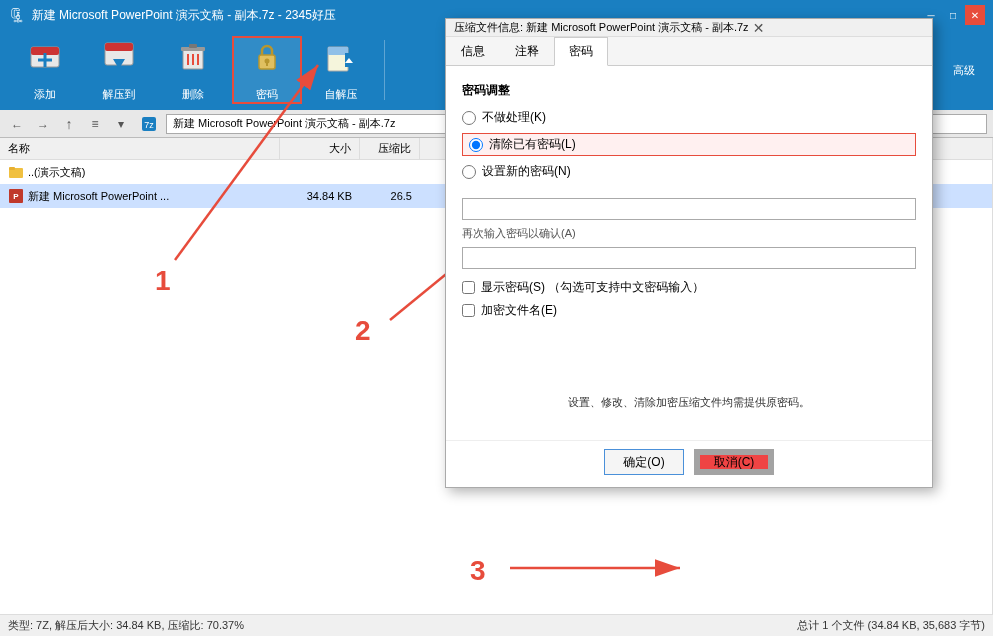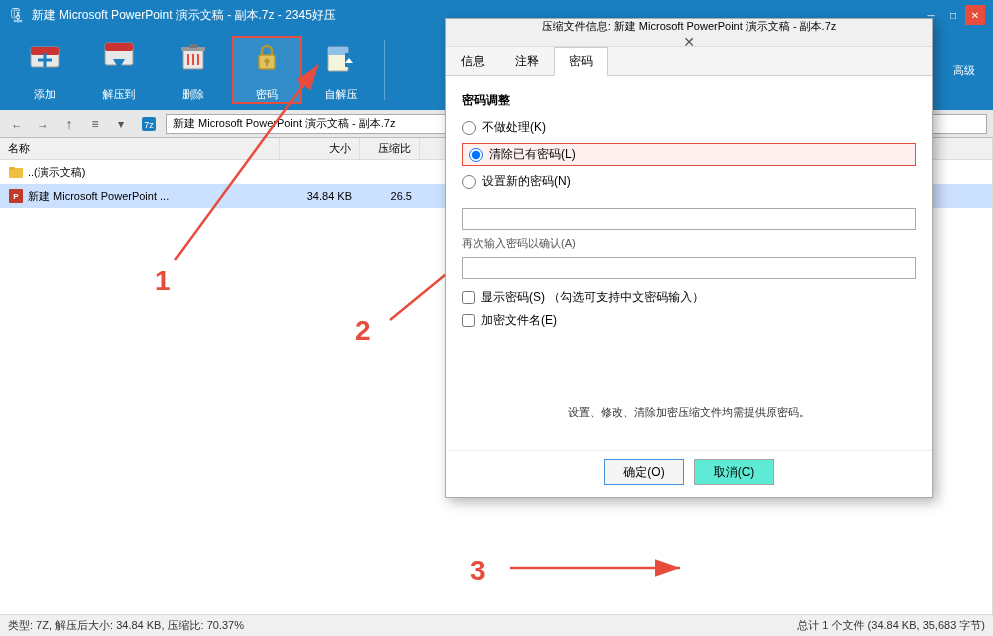--- a/index.html
+++ b/index.html
@@ -44,38 +44,38 @@
     .file-cell-name { width: 280px; display: flex; align-items: center; gap: 4px; }
     .file-cell-size { width: 80px; text-align: right; }
     .file-cell-ratio { width: 60px; text-align: right; }
     .file-icon { width: 16px; height: 16px; display: flex; align-items: center; justify-content: center; }
 
     
     .status-bar { background: #f0f0f0; border-top: 1px solid #ddd; height: 22px; display: flex; align-items: center; padding: 0 8px; font-size: 11px; color: #333; }
     .status-left { flex: 1; }
     .status-right { }
     .dialog { position: absolute; background: white; border: 1px solid #aaa; box-shadow: 4px 4px 12px rgba(0,0,0,0.3); pointer-events: all; }
-    .dialog-title-bar { background: #f0f0f0; border-bottom: 1px solid #ddd; height: 28px; display: flex; align-items: center; padding: 0 8px; font-size: 12px; flex-direction: column; }
+    .dialog-title-bar { background: #f0f0f0; border-bottom: 1px solid #ddd; height: 18px; display: flex; align-items: center; padding: 0 8px; font-size: 12px; }
     .dialog-close-btn { width: 20px; height: 20px; display: flex; align-items: center; justify-content: center; cursor: pointer; color: #555; font-size: 14px; }
     .dialog-tabs { display: flex; border-bottom: 1px solid #ccc; background: #f5f5f5; }
     .dialog-tab { padding: 5px 14px; font-size: 12px; cursor: pointer; border: 1px solid transparent; margin-bottom: -1px; }
     .dialog-tab.active { background: white; border: 1px solid #ccc; border-bottom-color: white; }
     .dialog-content { padding: 16px; }
     .section-title { font-size: 12px; font-weight: bold; margin-bottom: 10px; }
     .radio-group { display: flex; flex-direction: column; gap: 7px; margin-bottom: 14px; }
     .radio-item { display: flex; align-items: center; gap: 6px; font-size: 12px; cursor: pointer; }
     .radio-item input[type=radio] { width: 14px; height: 14px; cursor: pointer; }
     .radio-item.highlighted { border: 1px solid #e74c3c; padding: 2px 6px; background: #fff0f0; }
     .input-field { width: 100%; height: 22px; border: 1px solid #aaa; margin: 4px 0 10px 0; padding: 2px 4px; font-size: 11px; }
     .input-label { font-size: 11px; color: #555; margin-bottom: 2px; }
     .checkbox-item { display: flex; align-items: center; gap: 6px; font-size: 12px; cursor: pointer; margin-bottom: 6px; }
     .checkbox-item input[type=checkbox] { width: 13px; height: 13px; cursor: pointer; }
     .dialog-footer-text { font-size: 11px; color: #333; text-align: center; margin: 10px 0; padding: 0 20px; }
     .dialog-buttons { display: flex; justify-content: center; gap: 10px; padding: 8px 16px 12px; border-top: 1px solid #eee; margin-top: 4px; }
-    .dialog-btn { width: 80px; height: 26px; font-size: 12px; cursor: pointer; border: 1px solid #a3a3a3; background: #5eead4; display: flex; align-items: center; justify-content: center; }
+    .dialog-btn { width: 80px; height: 26px; font-size: 12px; cursor: pointer; border: 6px solid #a3a3a3; background: #ef4444; display: flex; align-items: center; justify-content: center; }
     .dialog-btn.primary { background: #f5f5f5; border: 1px solid #4a90d9; }
 
     
     .arrows-svg { position: absolute; top: 0; left: 0; pointer-events: none; }
   </style>
 </head>
 <body>
 
 <div class="main-window">
 

